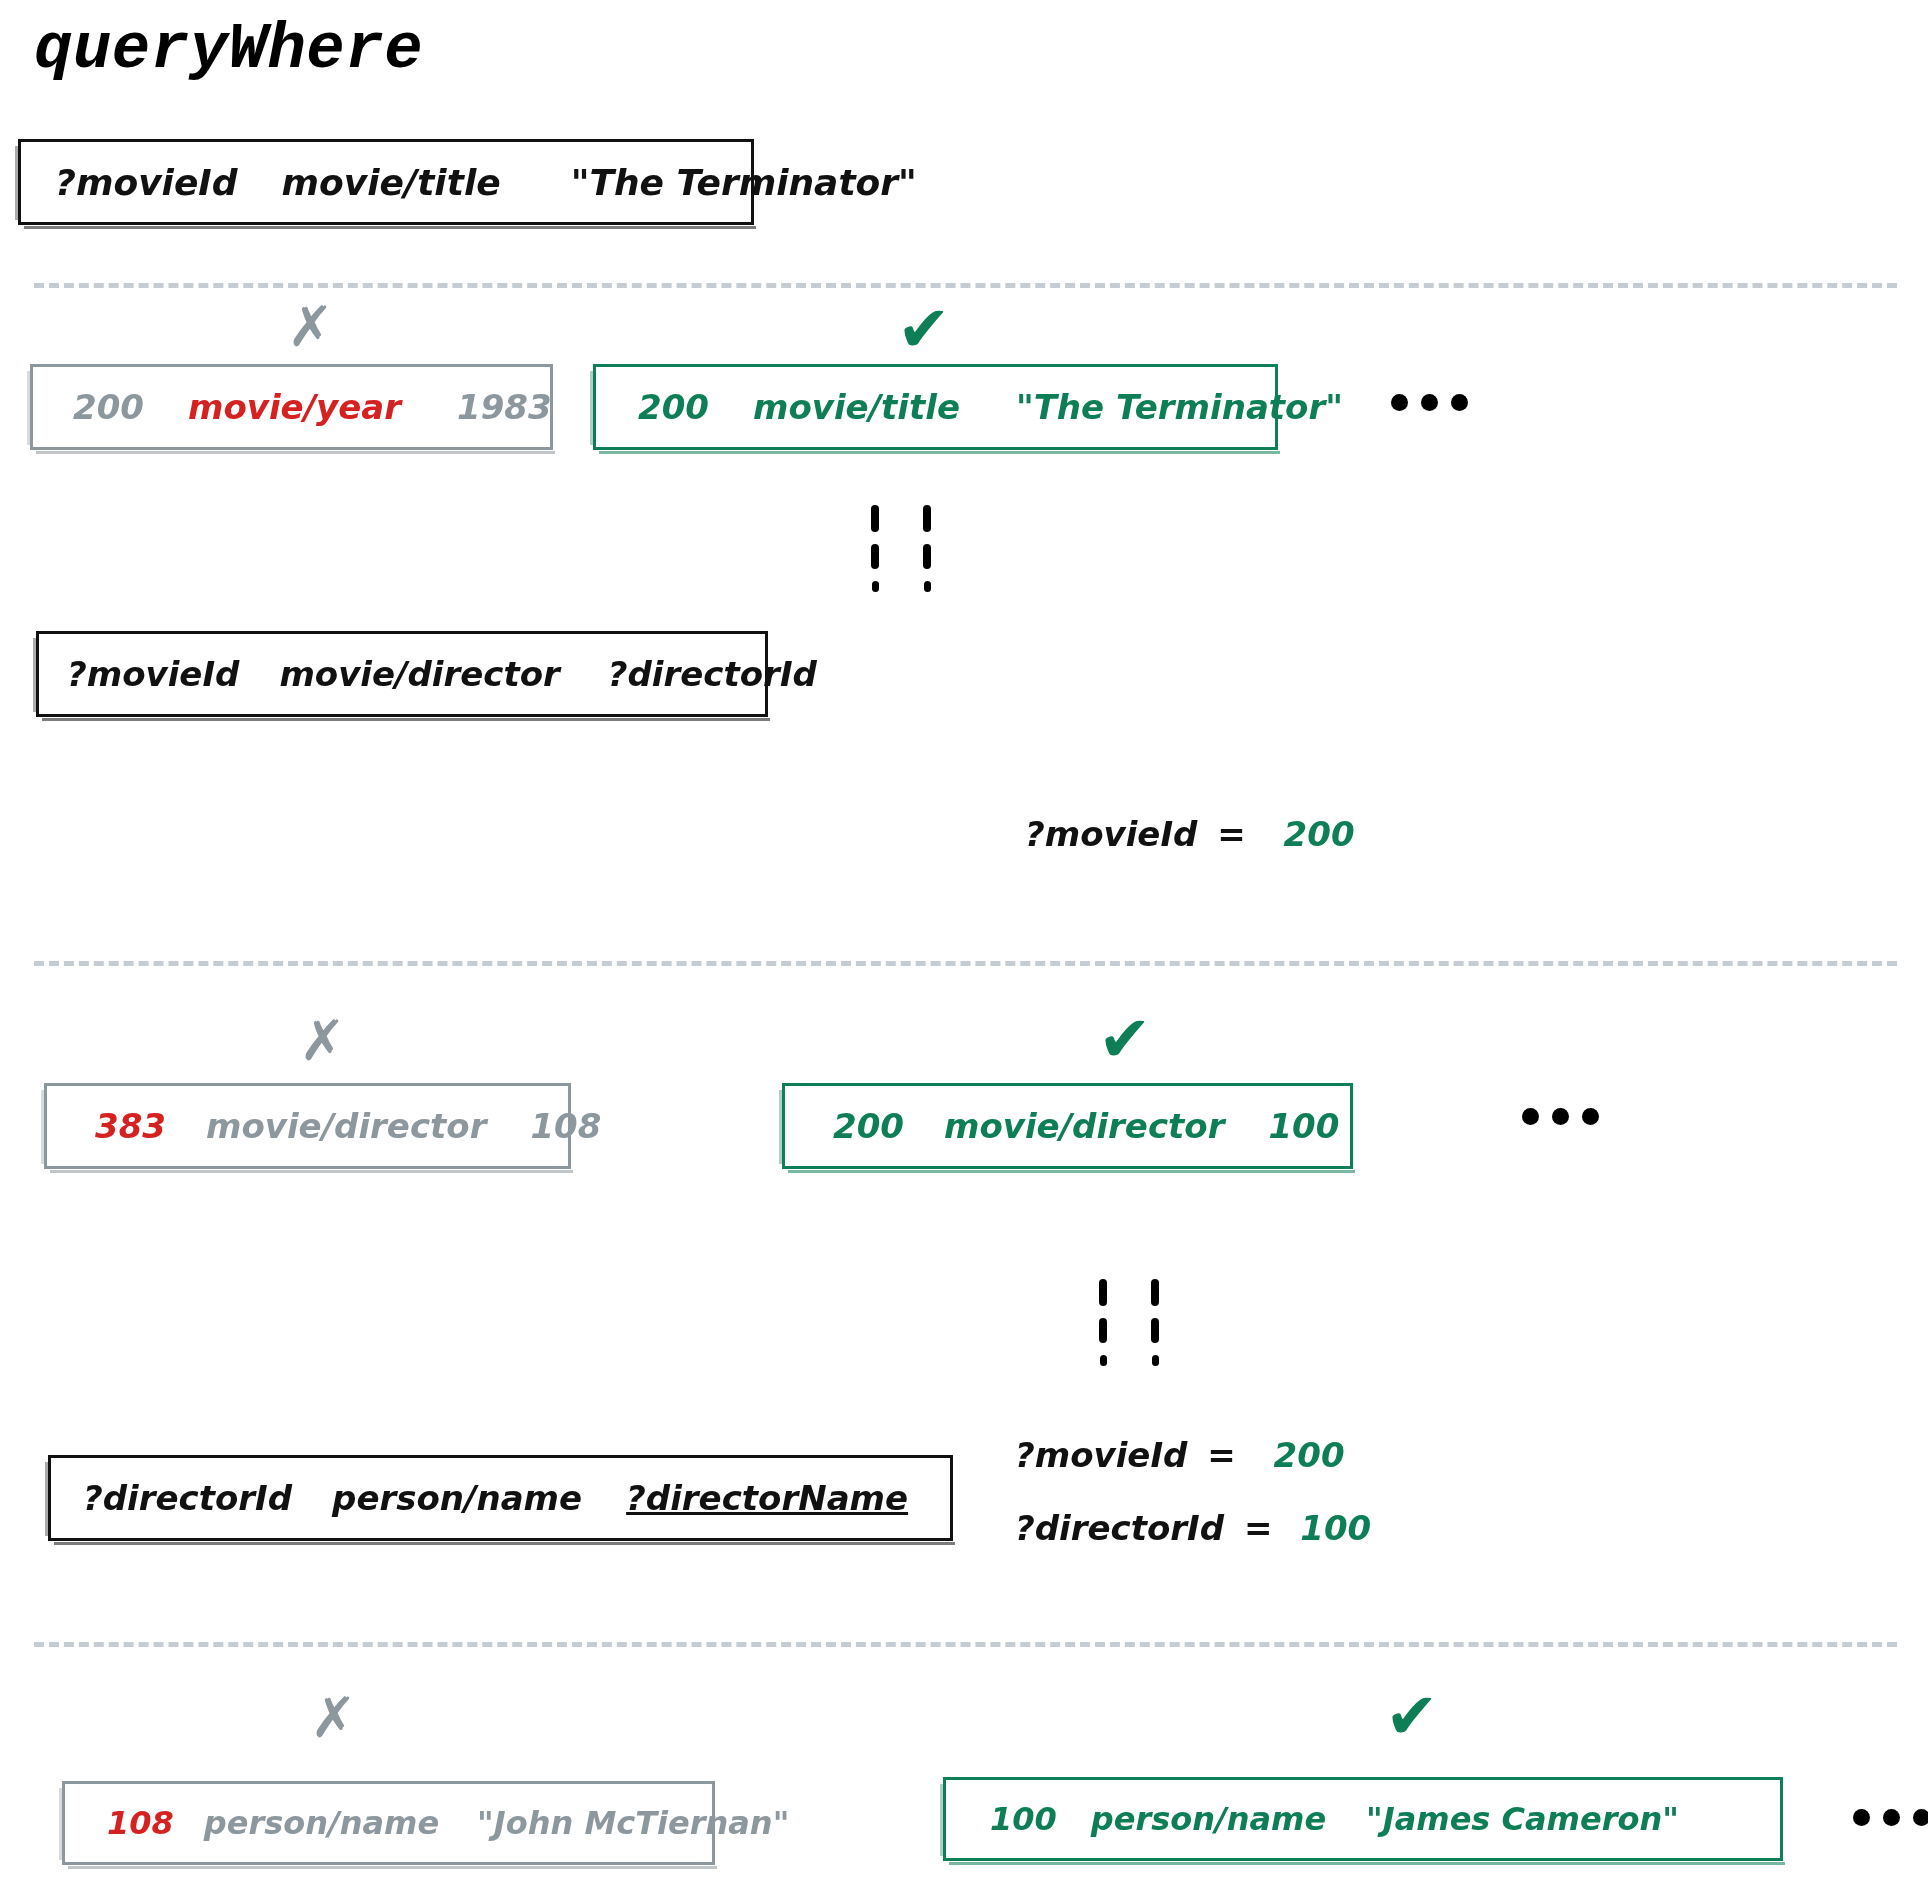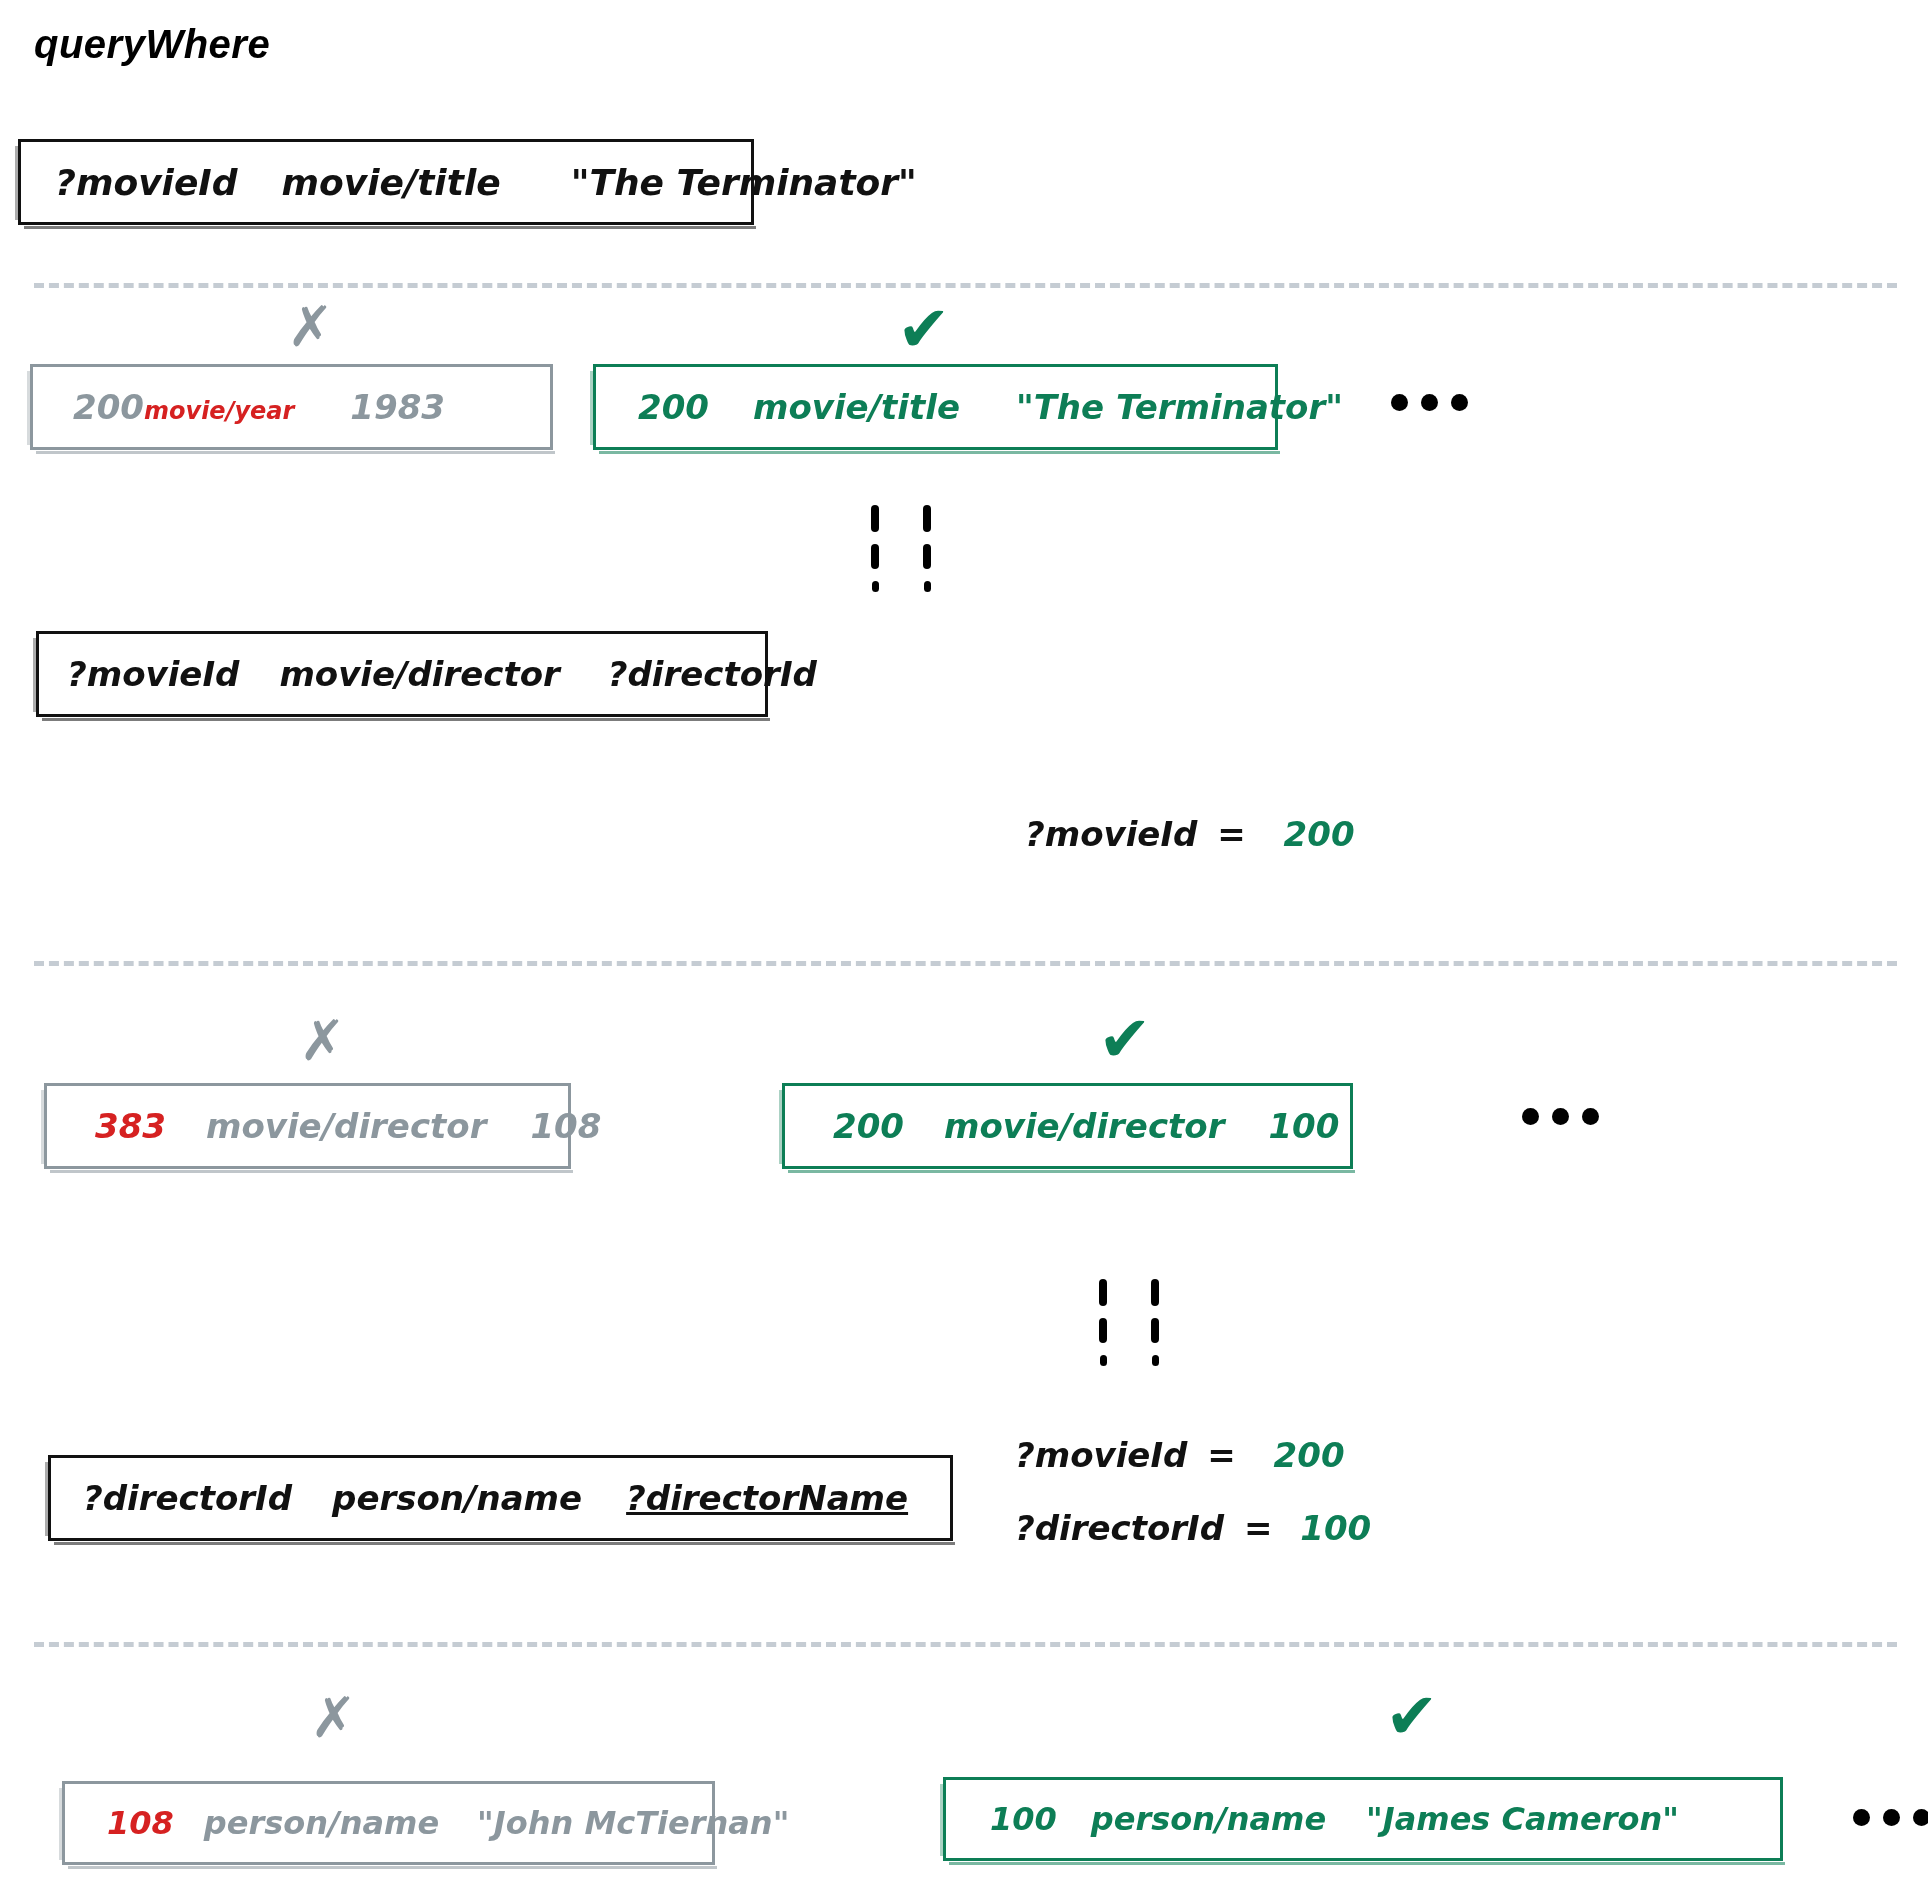--- a/index.html
+++ b/index.html
@@ -11,25 +11,25 @@
     width: 1928px;
     height: 1895px;
     position: relative;
     font-family: "DejaVu Sans", sans-serif;
     overflow: hidden;
   }
 
   #page-title {
     position: absolute;
     left: 34px;
-    top: 22px;
-    font-family: Liberation Sans, sans-serif;
+    top: 14px;
+    font-family: Liberation Mono, monospace;
     font-style: italic;
     font-weight: 700;
-    font-size: 40px;
+    font-size: 64px;
     letter-spacing: 0.5px;
     color: #000000;
     white-space: nowrap;
   }
 
   
   .divider {
     position: absolute;
     left: 34px;
     width: 1863px;
@@ -169,21 +169,21 @@
 </div>
 
 <div class="divider" style="top:283px;"></div>
 
 <div class="marker cross" style="left:287px; top:299px;">✗</div>
 <div class="marker check" style="left:897px; top:297px;">✔</div>
 
 <div class="box gray" style="left:30px; top:364px; width:523px; height:86px; padding-left:40px;">
   <div class="cells">
     <span class="cell txt-gray" style="font-size:34px;">200</span>
-    <span class="cell txt-red" style="font-size:24px; ">movie/year</span>
+    <span class="cell txt-red" style="font-size:34px; margin-left:44px;">movie/year</span>
     <span class="cell txt-gray" style="font-size:34px; margin-left:56px;">1983</span>
   </div>
 </div>
 
 <div class="box green" style="left:593px; top:364px; width:685px; height:86px; padding-left:42px;">
   <div class="cells">
     <span class="cell txt-green" style="font-size:34px;">200</span>
     <span class="cell txt-green" style="font-size:34px; margin-left:44px;">movie/title</span>
     <span class="cell txt-green" style="font-size:34px; margin-left:56px;">"The Terminator"</span>
   </div>

